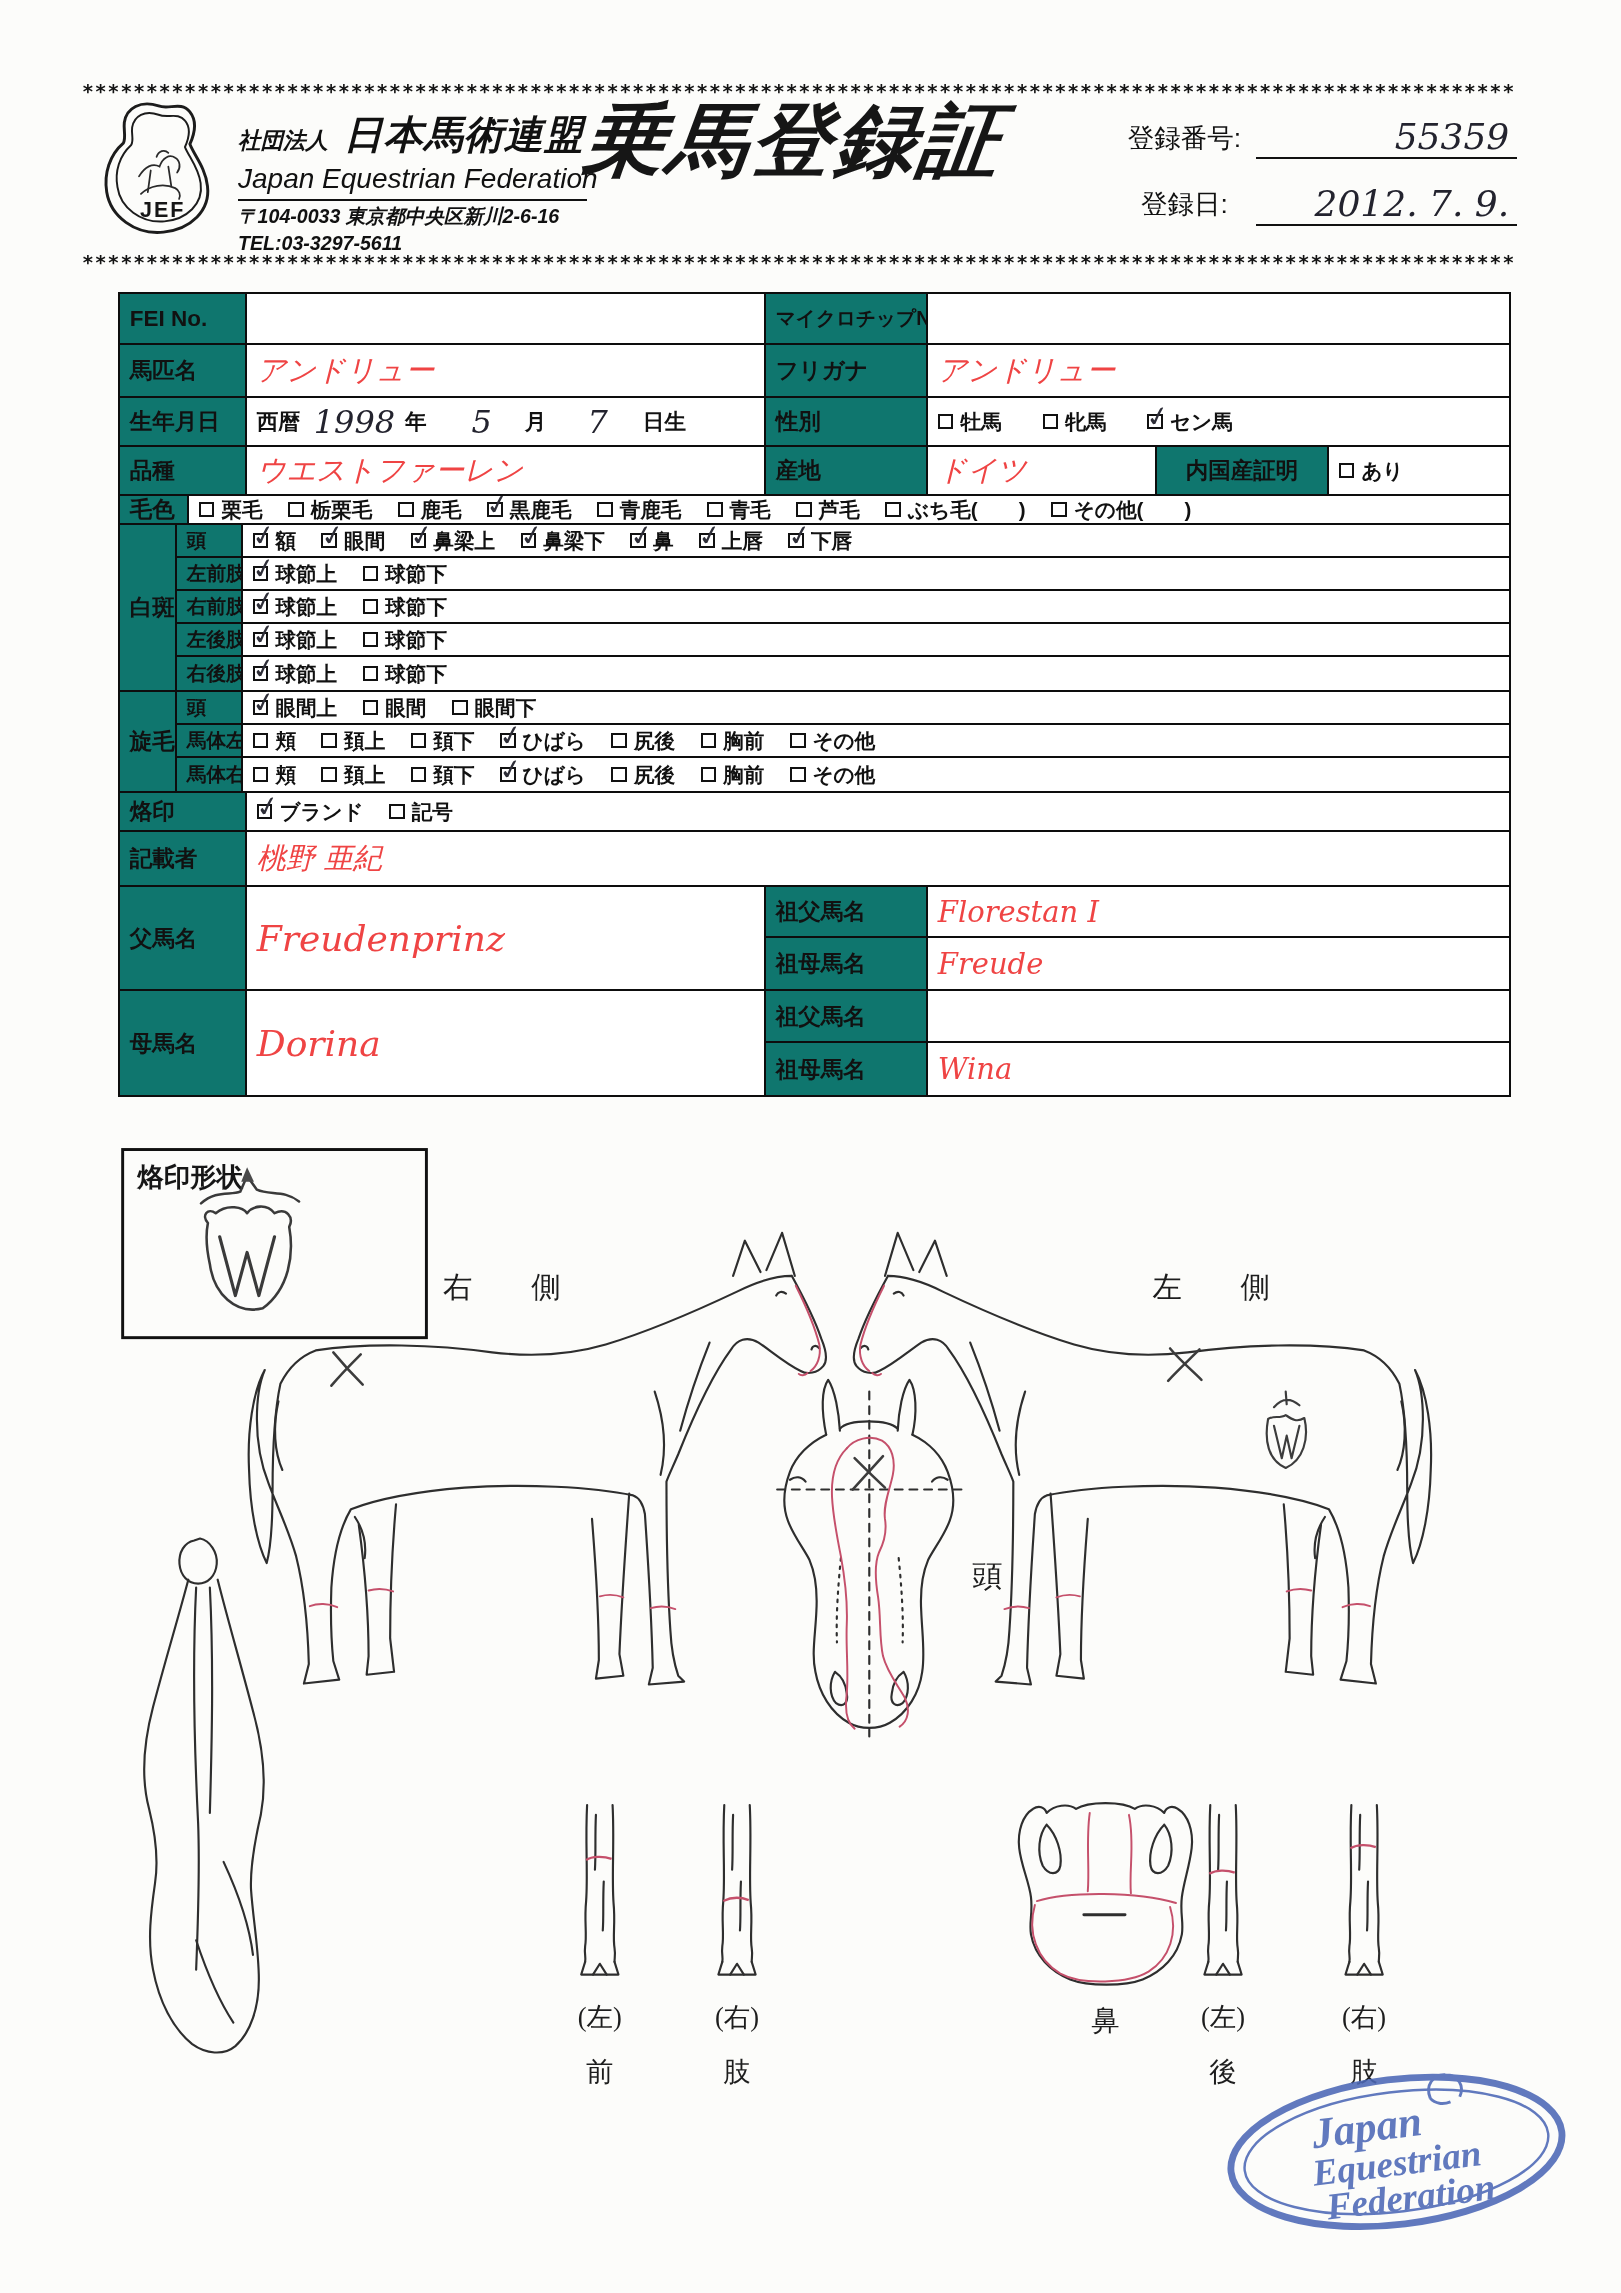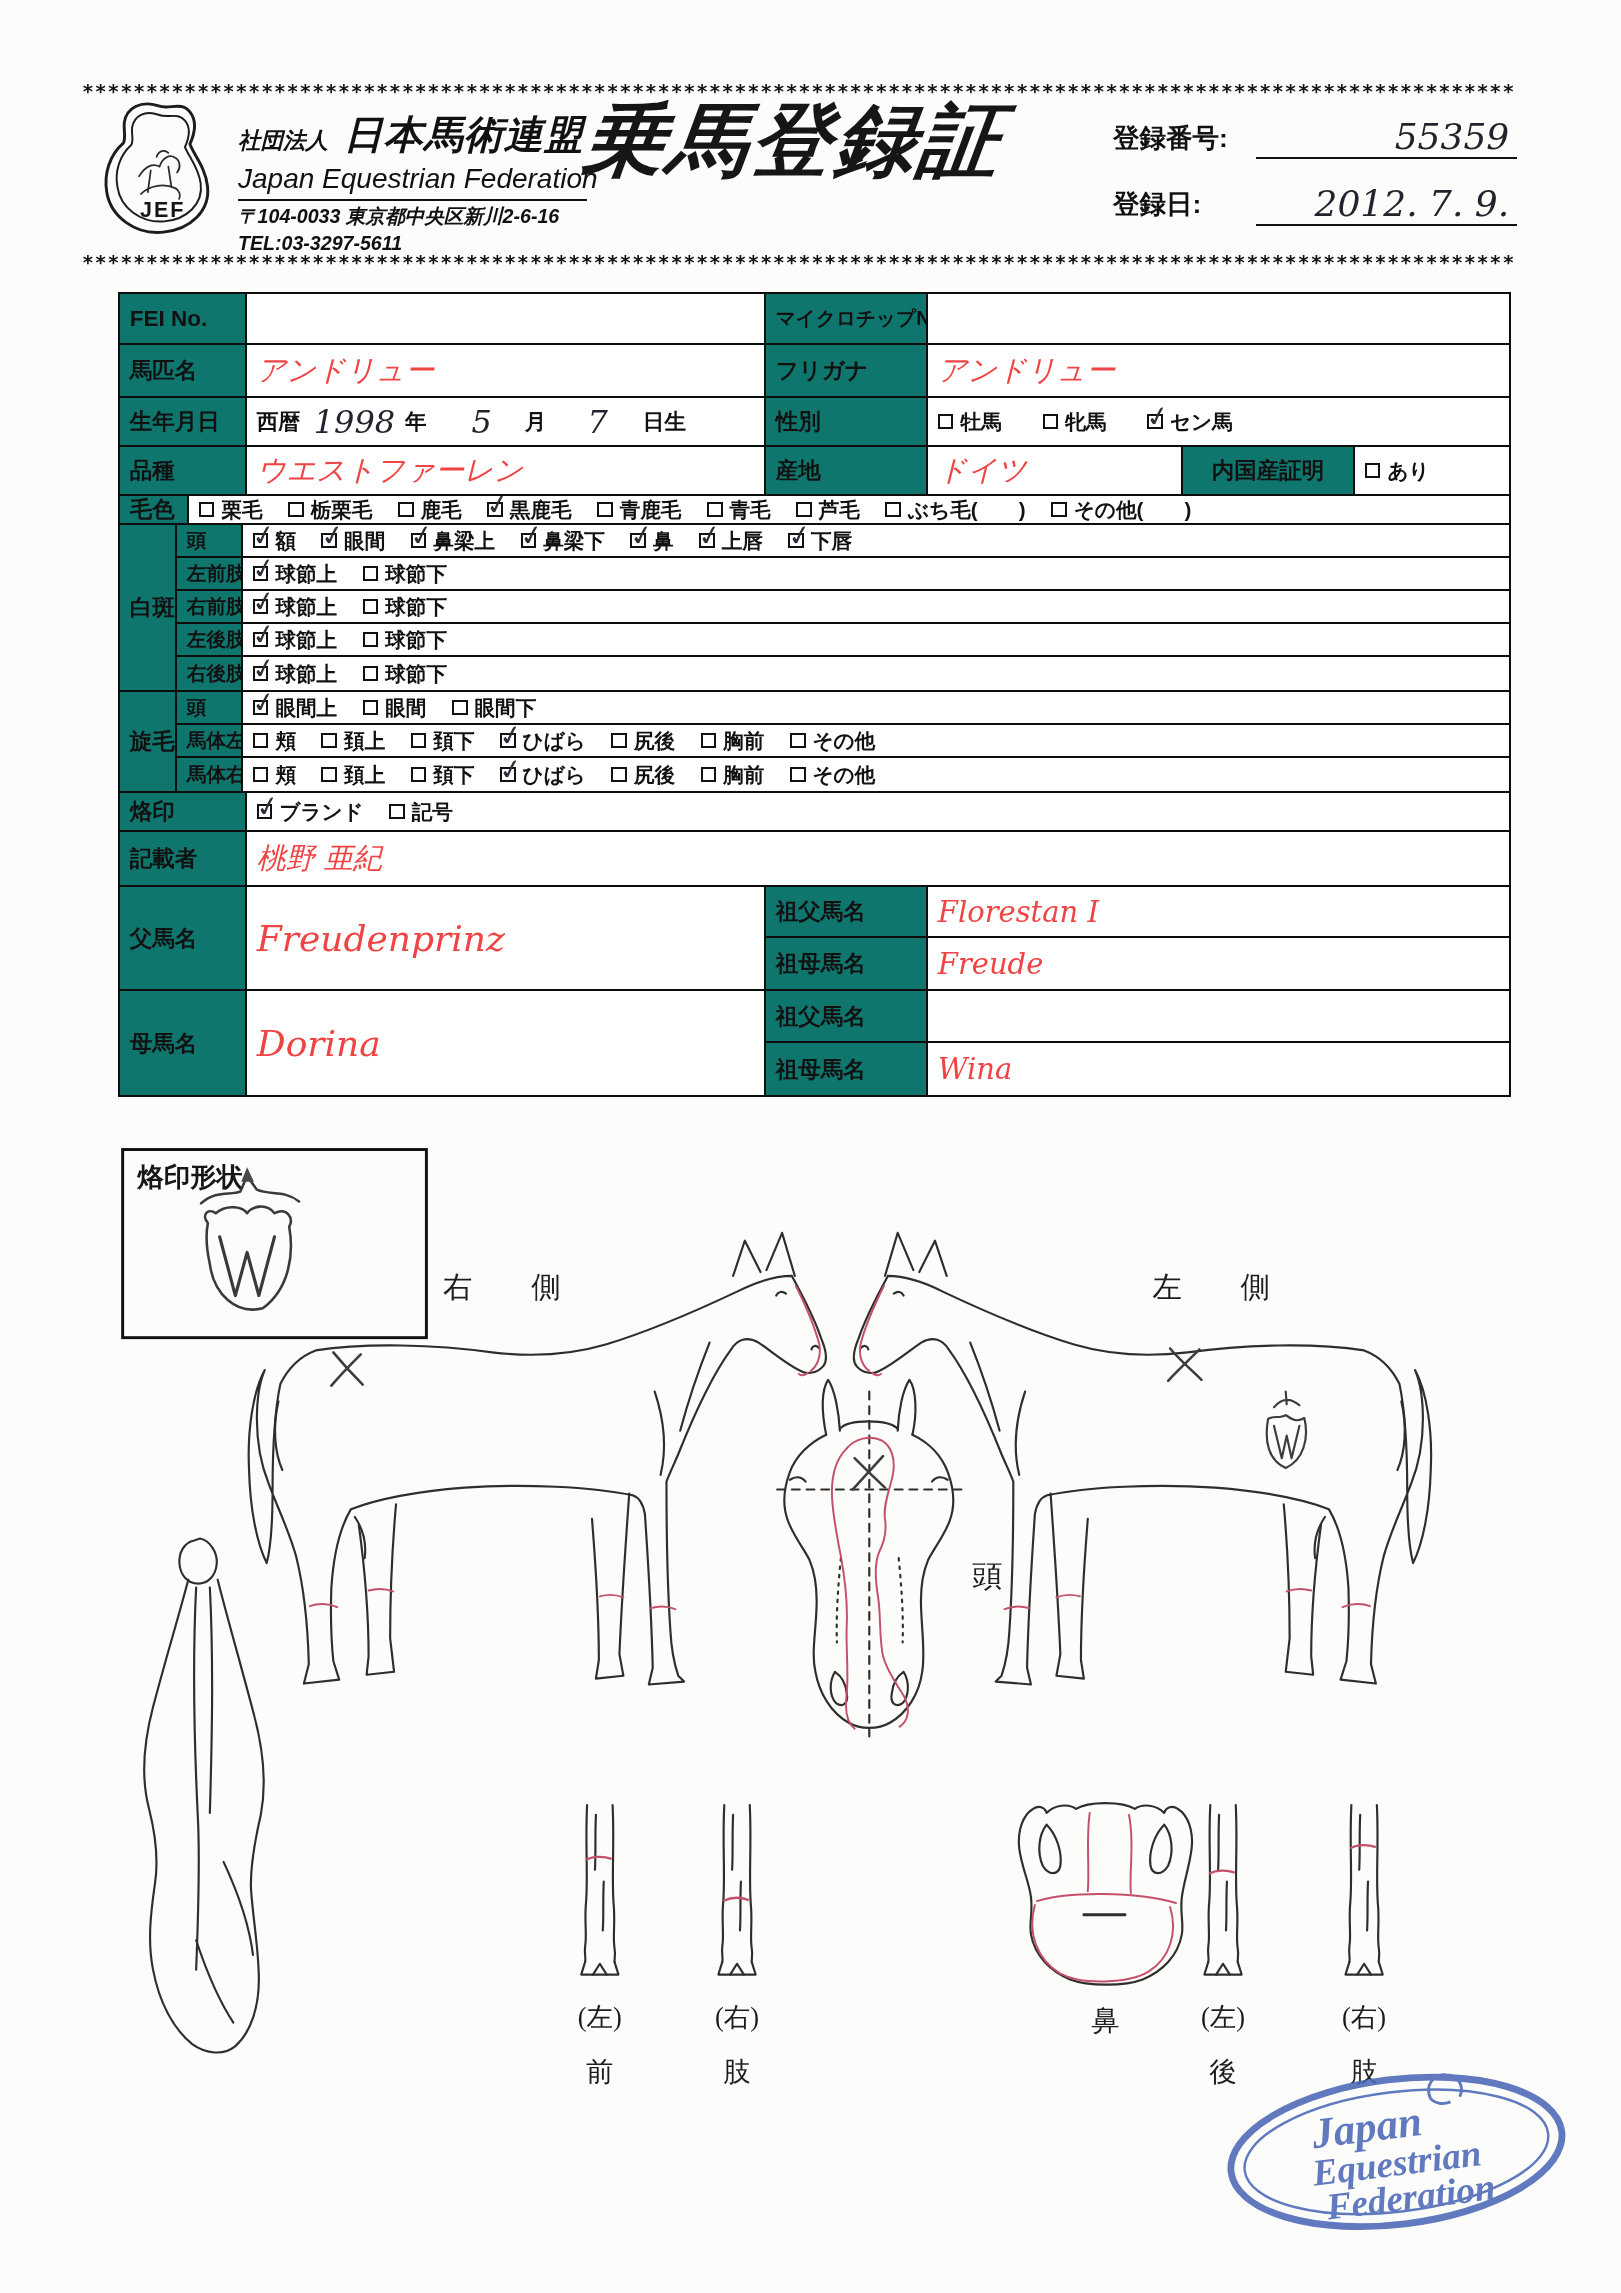--- a/index.html
+++ b/index.html
@@ -15,39 +15,39 @@
   .org-line1{display:flex;align-items:baseline;gap:15.7px;font-style:italic}
   .org-small{font-size:22.5px;font-weight:bold}
   .org-name{font-size:39px;font-weight:bold;letter-spacing:1px}
   .org-en{font-size:28px;font-style:italic;margin-top:1px;white-space:nowrap}
   .org-rule{border-top:2.9px solid #111;margin-top:3.9px;width:349px}
   .org-addr,.org-tel{font-size:19.6px;font-weight:bold;font-style:italic;margin-top:2px;white-space:nowrap}
   .doc-title{position:absolute;left:584px;top:88px;font-size:80px;font-weight:bold;font-style:italic;
              letter-spacing:3.9px;transform:skewX(-7deg);white-space:nowrap;color:#161616}
   .regblock{position:absolute;left:1113px;top:116px;width:404px}
   .regrow{display:flex;align-items:flex-end;margin-bottom:23.5px}
-  .reglabel{font-size:26.5px;font-weight:bold;width:143px;text-align:left;white-space:nowrap;padding-bottom:3.9px}
+  .reglabel{font-size:26.5px;font-weight:normal;width:143px;text-align:center;white-space:nowrap;padding-bottom:3.9px}
   .regval{font-family:"DejaVu Serif",serif;font-style:italic;font-size:36px;color:#23232e;
           border-bottom:2.9px solid #111;flex:1;text-align:right;padding:0 7.8px;line-height:1.15;white-space:nowrap}
   
   .ftable{position:absolute;left:118px;top:292px;width:1393px;border:2.9px solid #0d0d0d;background:#fff}
   .frow{display:flex;border-bottom:2px solid #0d0d0d}
   .frow:last-child{border-bottom:none}
   .cell{border-right:2px solid #0d0d0d;display:flex;align-items:center;padding:0 9.8px;overflow:hidden}
   .cell.last{border-right:none}
   .lab{background:#0f766e;font-weight:bold;font-size:22.5px;white-space:nowrap}
   .lab.small{font-size:19.6px}
   .subcol{flex:1;display:flex;flex-direction:column}
   .subrow{display:flex;border-bottom:2px solid #0d0d0d}
   .subrow:last-child{border-bottom:none}
   .h52{height:51px}.h54{height:53px}.h50{height:49px}.h30{height:29px}.h34{height:33px}
   .h40{height:39px}.h56{height:55px}.h106{height:104px}.h53{height:52px}
   .c130{width:127px;flex:none}.c530{width:519px;flex:none}.c165{width:162px;flex:none}
   .c58{width:57px;flex:none}.c67{width:66px;flex:none}.c70{width:69px;flex:none}
-  .c260{width:255px;flex:none}.c175{width:172px;flex:none}.flex1{flex:1}
+  .c260{width:229px;flex:none}.c175{width:172px;flex:none}.flex1{flex:1}
   .hw{font-family:"DejaVu Serif",serif;font-style:italic;font-size:29px;color:#ef4444;white-space:nowrap}
   .hw.big{font-size:36px}
   .opts{display:flex;align-items:center;gap:25.5px;padding-left:9.8px}
   .opts.wide{gap:41px}
   .opt{display:inline-flex;align-items:center;gap:6.9px;font-size:20.6px;font-weight:bold;white-space:nowrap}
   .box{width:15.7px;height:15.7px;border:2.5px solid #111;position:relative;flex:none;background:#fff}
   .tick{position:absolute;left:-2.9px;top:-12.7px;font-size:28px;line-height:1;color:#2e2e38;
         transform:rotate(-10deg);font-family:"DejaVu Sans",sans-serif;font-weight:normal}
   .bt{font-size:21.6px;font-weight:bold;white-space:nowrap}
   .bnum{font-family:"DejaVu Serif",serif;font-style:italic;font-size:32px;color:#23232e}

